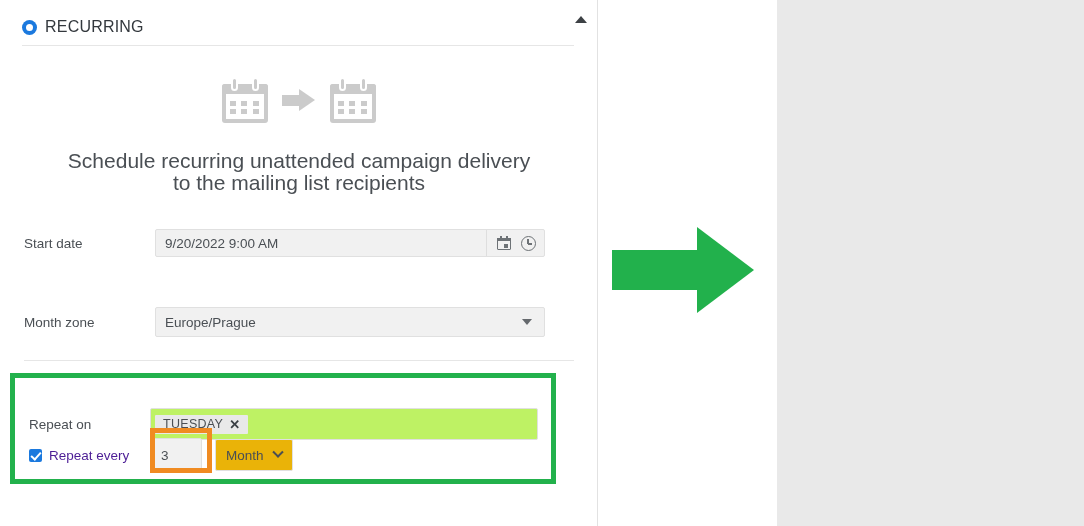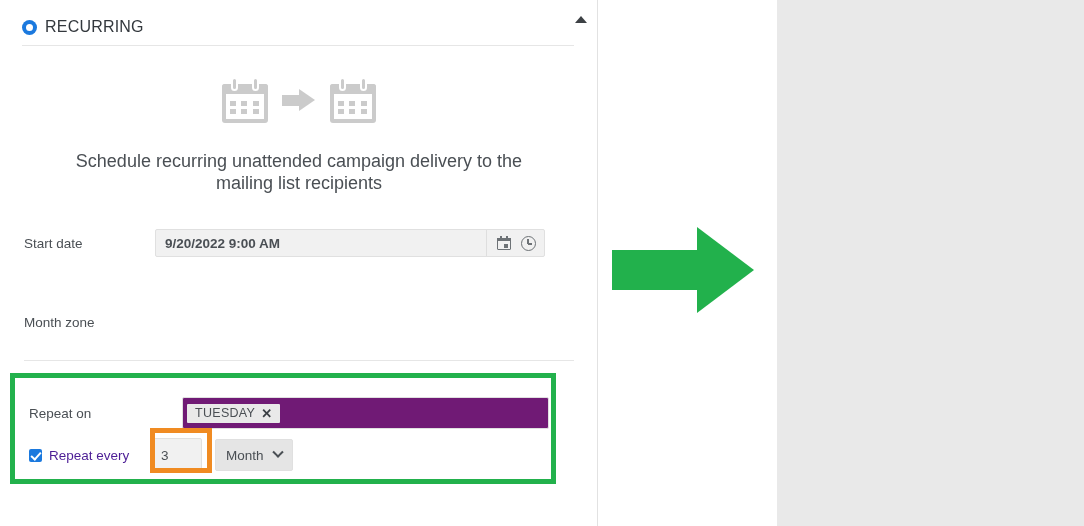--- a/index.html
+++ b/index.html
@@ -76,32 +76,32 @@
   }
   .arrow-gray .head {
     position: absolute; left: 17px; top: 0;
     width: 0; height: 0;
     border-top: 11px solid transparent; border-bottom: 11px solid transparent;
     border-left: 16px solid #cbcbcb;
   }
 
   .blurb {
     position: absolute; left: 60px; top: 150px; width: 478px;
-    text-align: center; font-size: 18px; color: #4a4f54; line-height: 22px;
+    text-align: center; font-size: 21px; color: #4a4f54; line-height: 22px;
   }
 
   
   .frow { position: absolute; left: 24px; width: 550px; height: 40px; display: flex; align-items: center; }
   .frow .lbl { width: 131px; flex: 0 0 131px; font-size: 13.5px; color: #4a4f54; }
   .field {
     position: relative; height: 28px; background: #f1f1f1;
     border: 1px solid #e0e0e0; border-radius: 2px;
     display: flex; align-items: center; font-size: 13.5px; color: #4a4f54;
   }
-  .field .val { padding-left: 9px; font-weight: bold; }
+  .field .val { padding-left: 9px; }
   .field .adorn {
     position: absolute; top: 0; height: 100%; display: flex; align-items: center; gap: 10px;
     padding: 0 8px;
   }
   .sep-l { border-left: 1px solid #dedede; height: 100%; }
 
   .mini-cal { width: 14px; height: 14px; position: relative; display:inline-block; }
   .mini-cal .b { position: absolute; left:0; top:2px; width:14px; height:12px; border:1.6px solid #6d7276; border-radius:1px; }
   .mini-cal .t { position:absolute; left:0; top:2px; width:14px; height:2.6px; background:#6d7276; }
   .mini-cal .n1, .mini-cal .n2 { position:absolute; top:0; width:2px; height:4px; background:#6d7276; }
@@ -144,21 +144,21 @@
     content: ""; position: absolute; left: 4px; top: 1px; width: 4px; height: 8px;
     border: solid #fff; border-width: 0 2px 2px 0; transform: rotate(42deg);
   }
 
   .numbox {
     width: 52px; height: 35px; background: #f1f1f1; border: 1px solid #e0e0e0;
     display: flex; align-items: center; padding-left: 10px;
     font-size: 13.5px; color: #4a4f54; border-radius: 2px;
   }
   .selbox {
-    height: 32px; background: #e5e5e5; border: 1px solid #e0e0e0; border-radius: 2px;
+    height: 32px; background: #eab308; border: 1px solid #e0e0e0; border-radius: 2px;
     display: flex; align-items: center; gap: 10px; padding: 0 10px;
     font-size: 13.5px; color: #4a4f54;
   }
   .chev-dn {
     width: 8px; height: 8px; border-right: 2px solid #4a4f54; border-bottom: 2px solid #4a4f54;
     transform: rotate(45deg) translate(-2px,-2px);
   }
 
   
   .big-arrow { position: absolute; left: 612px; top: 227px; width: 142px; height: 86px; }
@@ -240,28 +240,34 @@
               <span class="sq"></span>
             </span>
           <span class="mini-clock"></span>
         </span>
       </span>
     </div>
 
 
     <div class="frow" style="top:307px; height:30px;">
       <span class="lbl">Month zone</span>
+      <span class="field" style="width:390px; height:30px;">
+        <span class="val">Europe/Prague</span>
+        <span class="adorn" style="right:4px;">
+          <span class="sel-caret"></span>
+        </span>
+      </span>
     </div>
 
     <div class="hr-mid"></div>
 
     <div class="green-box">
-      <div class="frow" style="position:absolute; left:14px; top:21px; width:520px; height:28px;">
+      <div class="frow" style="position:absolute; left:14px; top:32px; width:520px; height:28px;">
         <span class="lbl" style="flex:0 0 121px; width:121px;">Repeat on</span>
-        <span class="field" style="width:388px; height:32px; background:#701a75;margin-left:32px;">
+        <span class="field" style="width:388px; height:32px; background:#bef264;">
           <span class="chip">
             <span>TUESDAY</span>
             <span class="x">✕</span>
           </span>
         </span>
       </div>
 
       <div class="frow" style="position:absolute; left:14px; top:58px; width:520px; height:38px;">
         <span style="flex:0 0 121px; width:121px; display:flex; align-items:center;">
           <span class="cbx"></span>

